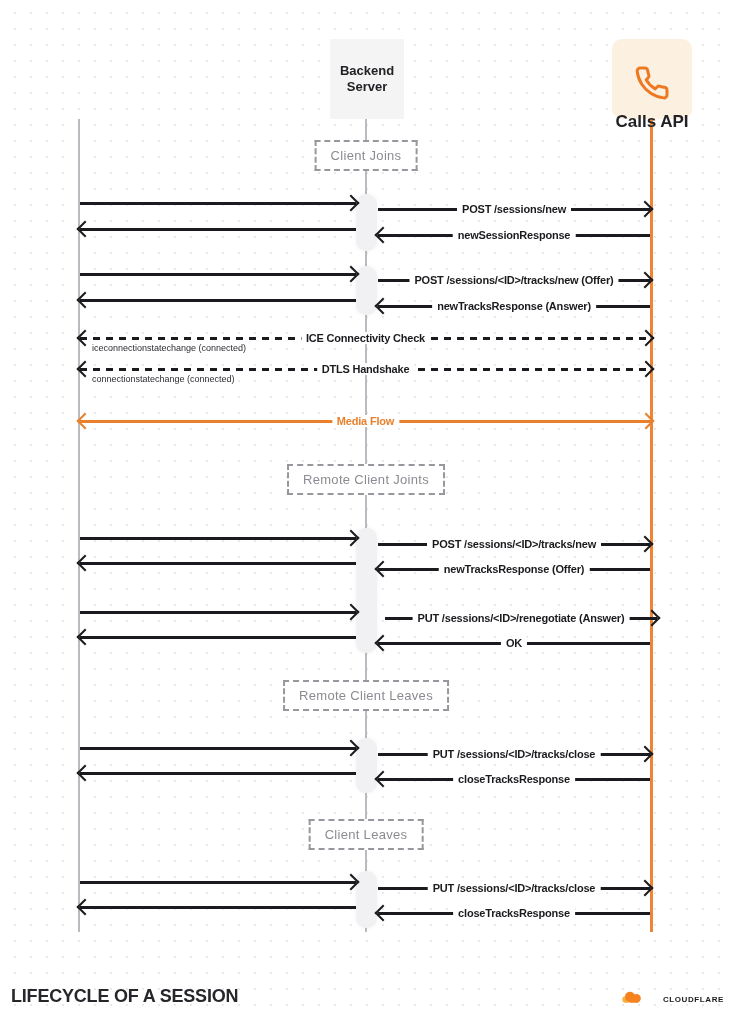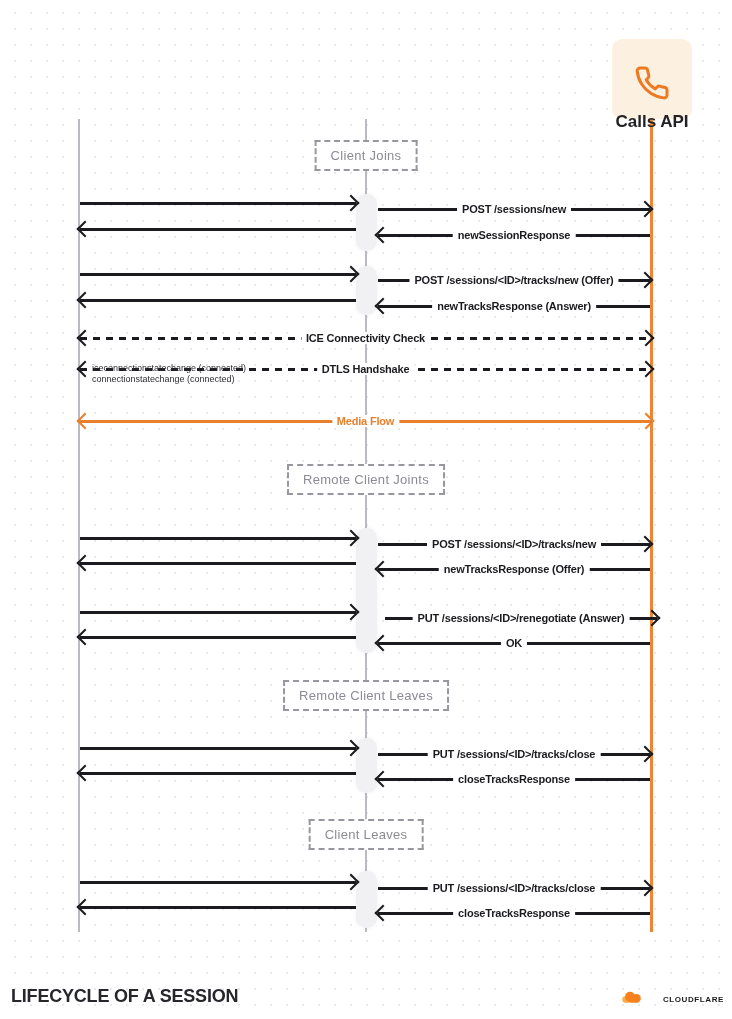--- a/index.html
+++ b/index.html
@@ -69,20 +69,22 @@
   <div class="lifeline ll-gray" style="left:78px"></div>
   <div class="lifeline ll-gray" style="left:365px"></div>
   <div class="lifeline ll-orange" style="left:650px"></div>
 
   <div class="activation" style="top:194px;height:57px"></div>
   <div class="activation" style="top:266px;height:49px"></div>
   <div class="activation" style="top:528px;height:125px"></div>
   <div class="activation" style="top:738px;height:55px"></div>
   <div class="activation" style="top:871px;height:57px"></div>
 
+  <div class="participant p-backend">Backend
+Server</div>
   <div class="participant p-calls">
     <span>
       <svg width="36" height="36" viewBox="0 0 24 24" fill="none" stroke="#ED7A23" stroke-width="2" stroke-linecap="round" stroke-linejoin="round">
         <path d="M22 16.92v3a2 2 0 0 1-2.18 2 19.79 19.79 0 0 1-8.63-3.07 19.5 19.5 0 0 1-6-6 19.79 19.79 0 0 1-3.07-8.67A2 2 0 0 1 4.11 2h3a2 2 0 0 1 2 1.72 12.84 12.84 0 0 0 .7 2.81 2 2 0 0 1-.45 2.11L8.09 9.91a16 16 0 0 0 6 6l1.27-1.27a2 2 0 0 1 2.11-.45 12.84 12.84 0 0 0 2.81.7A2 2 0 0 1 22 16.92z"></path>
       </svg>
     </span>
     <span style="font-weight:700;font-size:17px">Calls API</span>
   </div>
 
   <div class="section-box" style="top:140px">Client Joins</div>
@@ -104,21 +106,21 @@
     <span class="msg-label">POST /sessions/&lt;ID&gt;/tracks/new (Offer)</span>
   </div>
   <div class="msg head-l" style="left:80px;top:299px;width:276px"></div>
   <div class="msg head-l" style="left:378px;top:305px;width:272px">
     <span class="msg-label">newTracksResponse (Answer)</span>
   </div>
 
   <div class="msg dashed head-l head-r" style="left:80px;top:337px;width:571px">
     <span class="msg-label">ICE Connectivity Check</span>
   </div>
-  <span class="sub-label" style="left:92px;top:363px">iceconnectionstatechange (connected)</span>
+  <span class="sub-label" style="left:92px;top:343px">iceconnectionstatechange (connected)</span>
   <div class="msg dashed head-l head-r" style="left:80px;top:368px;width:571px">
     <span class="msg-label">DTLS Handshake</span>
   </div>
   <span class="sub-label" style="left:92px;top:374px">connectionstatechange (connected)</span>
   <div class="msg orange head-l head-r" style="left:80px;top:420px;width:571px">
     <span class="msg-label">Media Flow</span>
   </div>
 
   <div class="msg head-r" style="left:80px;top:537px;width:276px"></div>
   <div class="msg head-r" style="left:378px;top:543px;width:272px">

